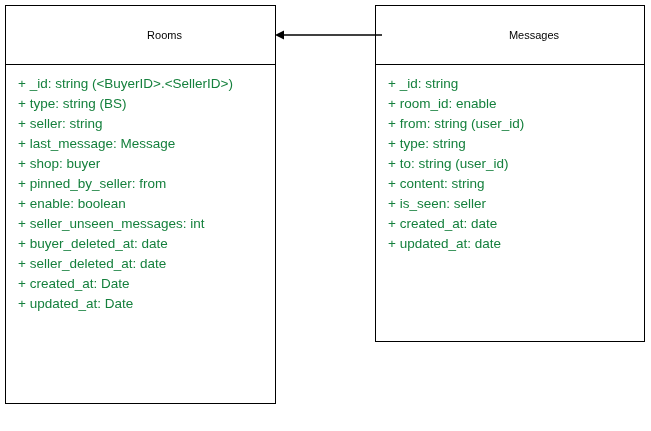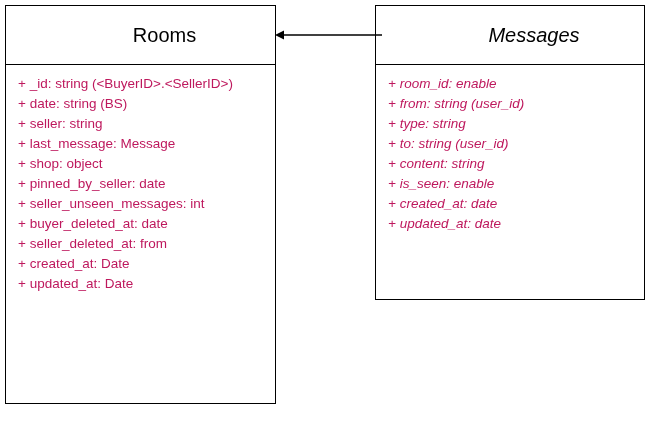--- a/index.html
+++ b/index.html
@@ -29,52 +29,51 @@
   }
   .uml-class-header {
     box-sizing: border-box;
     height: 59px;
     border-bottom: 1px solid #000000;
     display: flex;
     align-items: center;
     justify-content: center;
   }
   .uml-class-title {
-    font-size: 20px;
+    font-size: 11px;
     line-height: 20px;
     color: #000000;
     text-align: center;
     white-space: nowrap;
     padding-left: 48px;
   }
   .uml-class-body {
     box-sizing: border-box;
     padding: 9px 0 9px 0;
   }
   .uml-attr {
     font-size: 13.5px;
     line-height: 20px;
-    color: #be185d;
+    color: #15803d;
     white-space: nowrap;
     padding-left: 12px;
   }
 
   
   #rooms-class {
     left: 5px;
     top: 5px;
     width: 271px;
     height: 399px;
   }
   #messages-class {
     left: 375px;
     top: 5px;
     width: 270px;
-    height: 295px;
-    font-style: italic;
+    height: 337px;
   }
 
   
   #association-connector {
     position: absolute;
     left: 270px;
     top: 20px;
     width: 112px;
     height: 32px;
     overflow: visible;
@@ -85,44 +84,46 @@
 <body>
 
 <div id="canvas">
 
   <div class="uml-class" id="rooms-class">
     <div class="uml-class-header">
       <div class="uml-class-title">Rooms</div>
     </div>
     <div class="uml-class-body">
       <div class="uml-attr">+ _id: string (&lt;BuyerID&gt;.&lt;SellerID&gt;)</div>
-      <div class="uml-attr">+ date: string (BS)</div>
+      <div class="uml-attr">+ type: string (BS)</div>
       <div class="uml-attr">+ seller: string</div>
       <div class="uml-attr">+ last_message: Message</div>
-      <div class="uml-attr">+ shop: object</div>
-      <div class="uml-attr">+ pinned_by_seller: date</div>
+      <div class="uml-attr">+ shop: buyer</div>
+      <div class="uml-attr">+ pinned_by_seller: from</div>
+      <div class="uml-attr">+ enable: boolean</div>
       <div class="uml-attr">+ seller_unseen_messages: int</div>
       <div class="uml-attr">+ buyer_deleted_at: date</div>
-      <div class="uml-attr">+ seller_deleted_at: from</div>
+      <div class="uml-attr">+ seller_deleted_at: date</div>
       <div class="uml-attr">+ created_at: Date</div>
       <div class="uml-attr">+ updated_at: Date</div>
     </div>
   </div>
 
   <div class="uml-class" id="messages-class">
     <div class="uml-class-header">
       <div class="uml-class-title">Messages</div>
     </div>
     <div class="uml-class-body">
+      <div class="uml-attr">+ _id: string</div>
       <div class="uml-attr">+ room_id: enable</div>
       <div class="uml-attr">+ from: string (user_id)</div>
       <div class="uml-attr">+ type: string</div>
       <div class="uml-attr">+ to: string (user_id)</div>
       <div class="uml-attr">+ content: string</div>
-      <div class="uml-attr">+ is_seen: enable</div>
+      <div class="uml-attr">+ is_seen: seller</div>
       <div class="uml-attr">+ created_at: date</div>
       <div class="uml-attr">+ updated_at: date</div>
     </div>
   </div>
 
   <svg id="association-connector" viewBox="0 0 112 32" width="112" height="32">
     <line x1="112" y1="15" x2="11" y2="15" stroke="#000000" stroke-width="1.4"></line>
     <polygon points="5,15 14,10.5 14,19.5" fill="#000000"></polygon>
   </svg>
 

